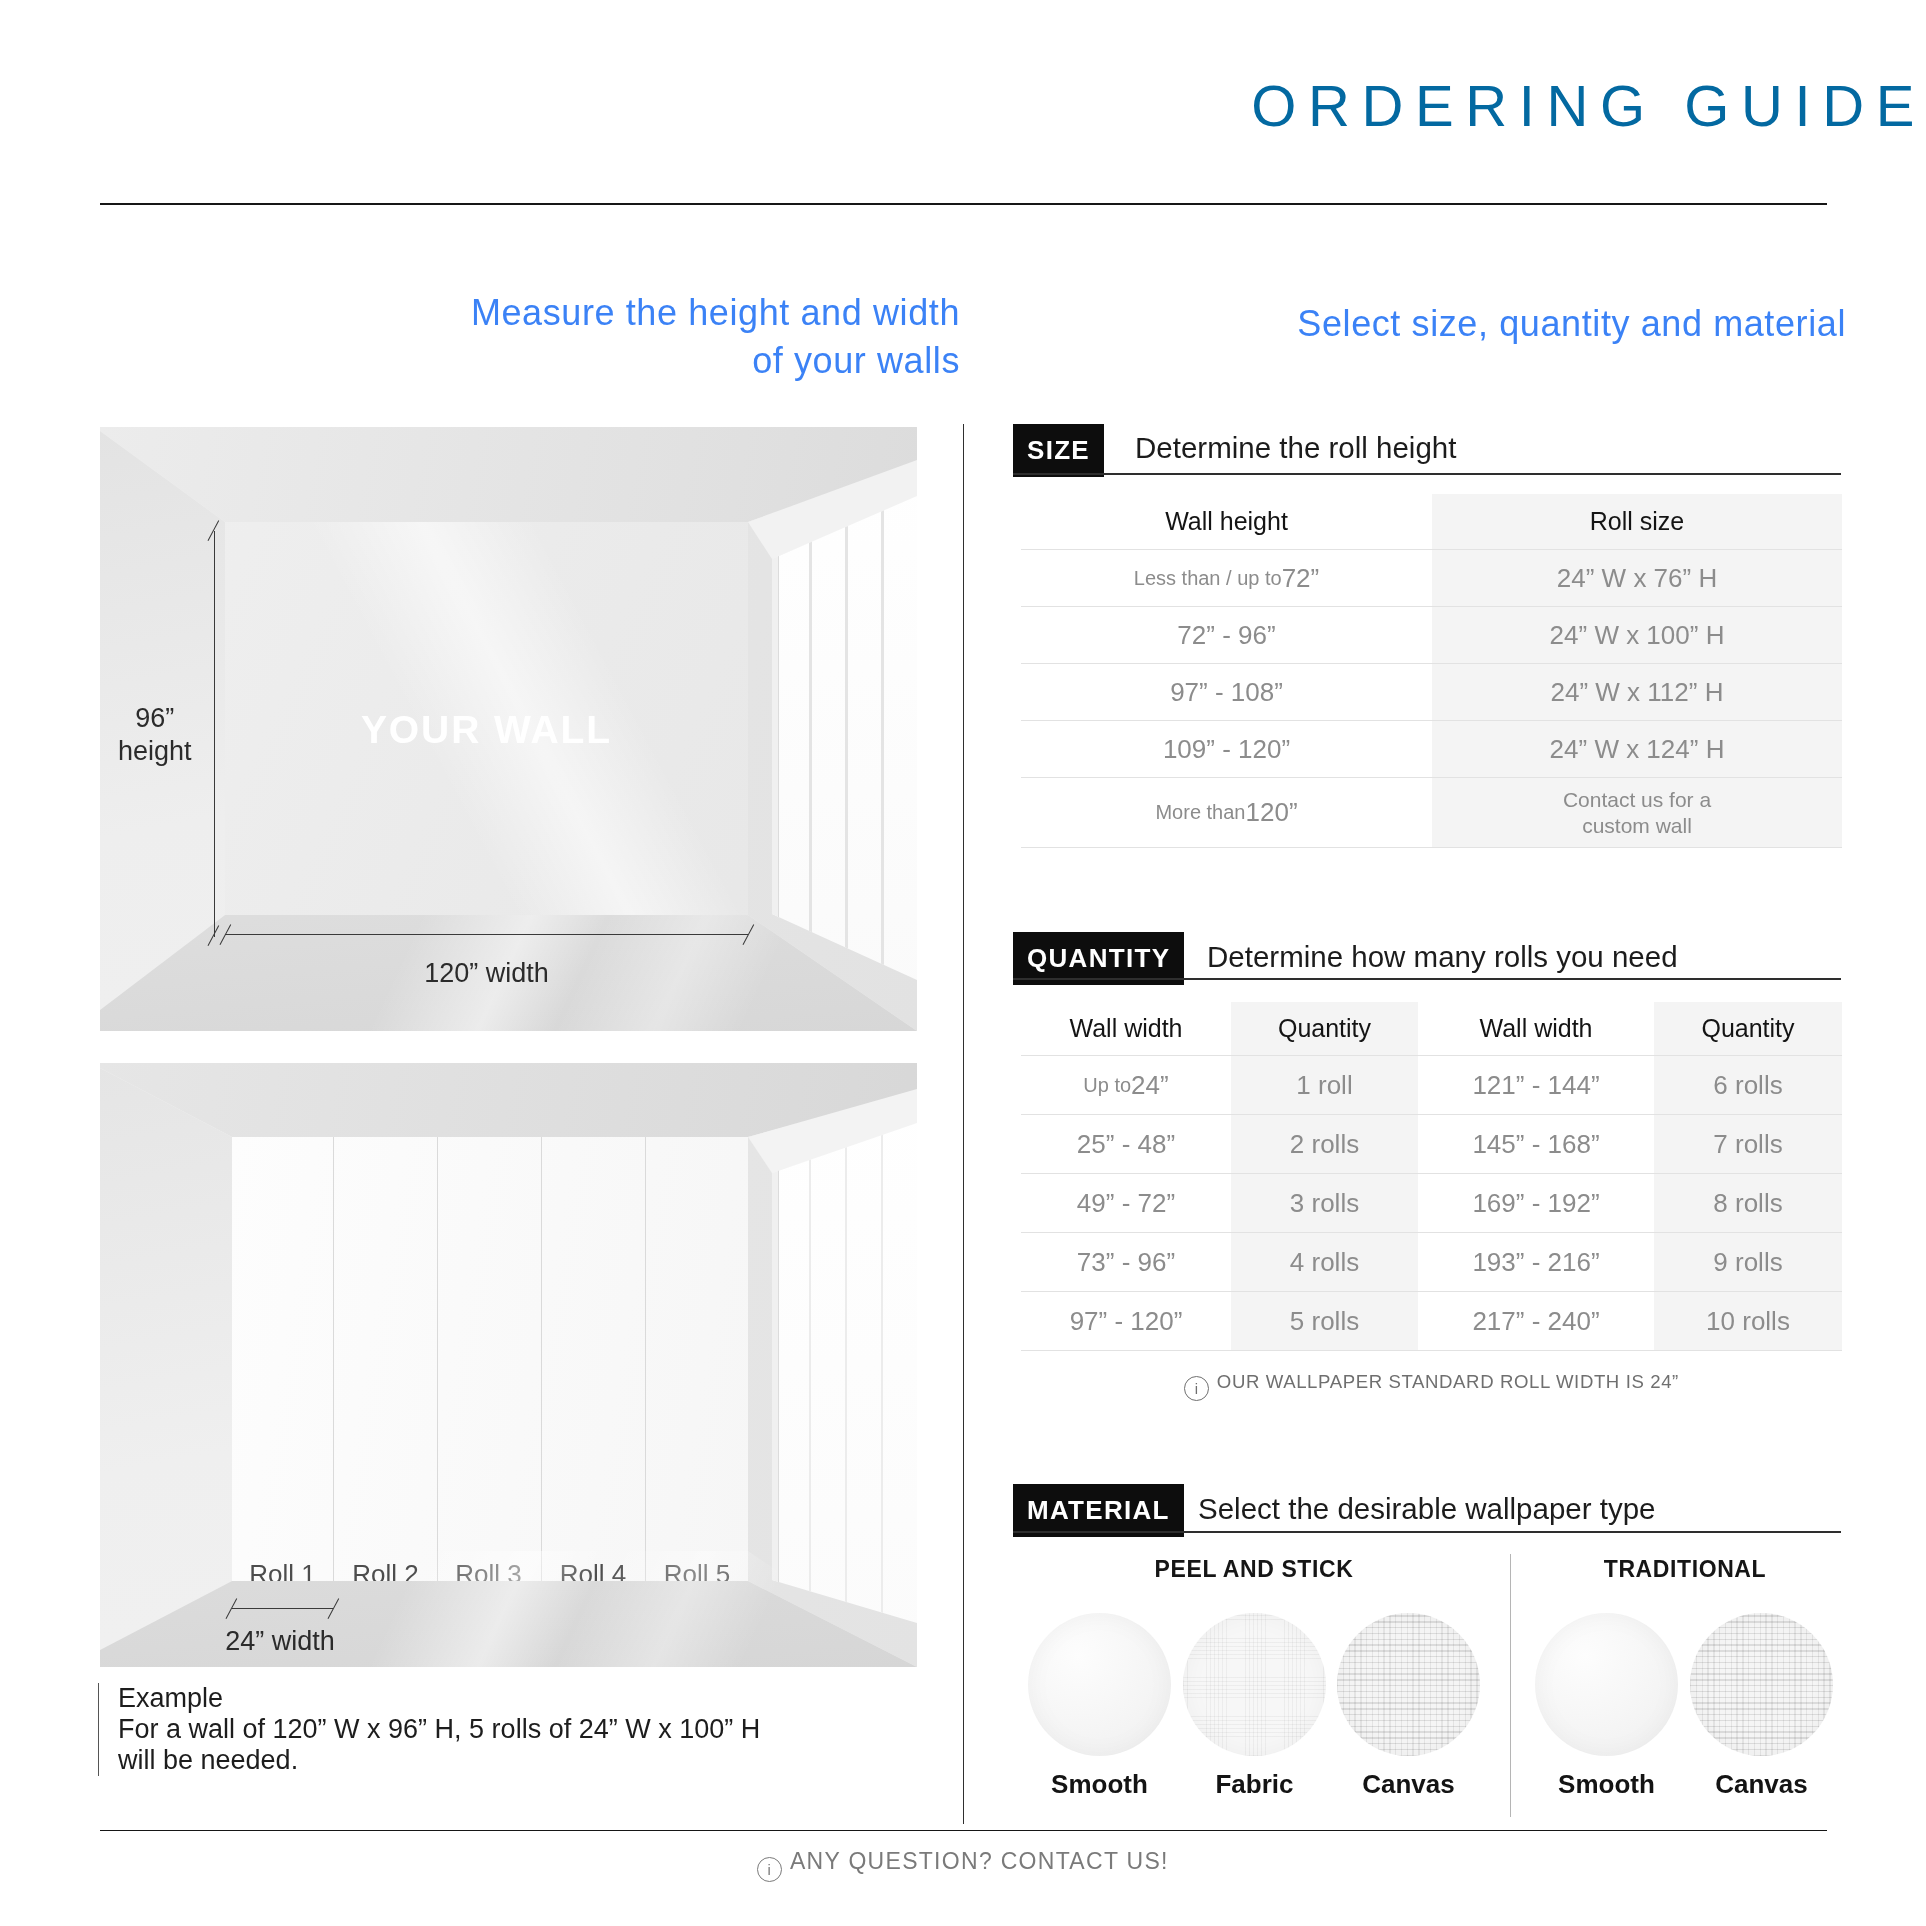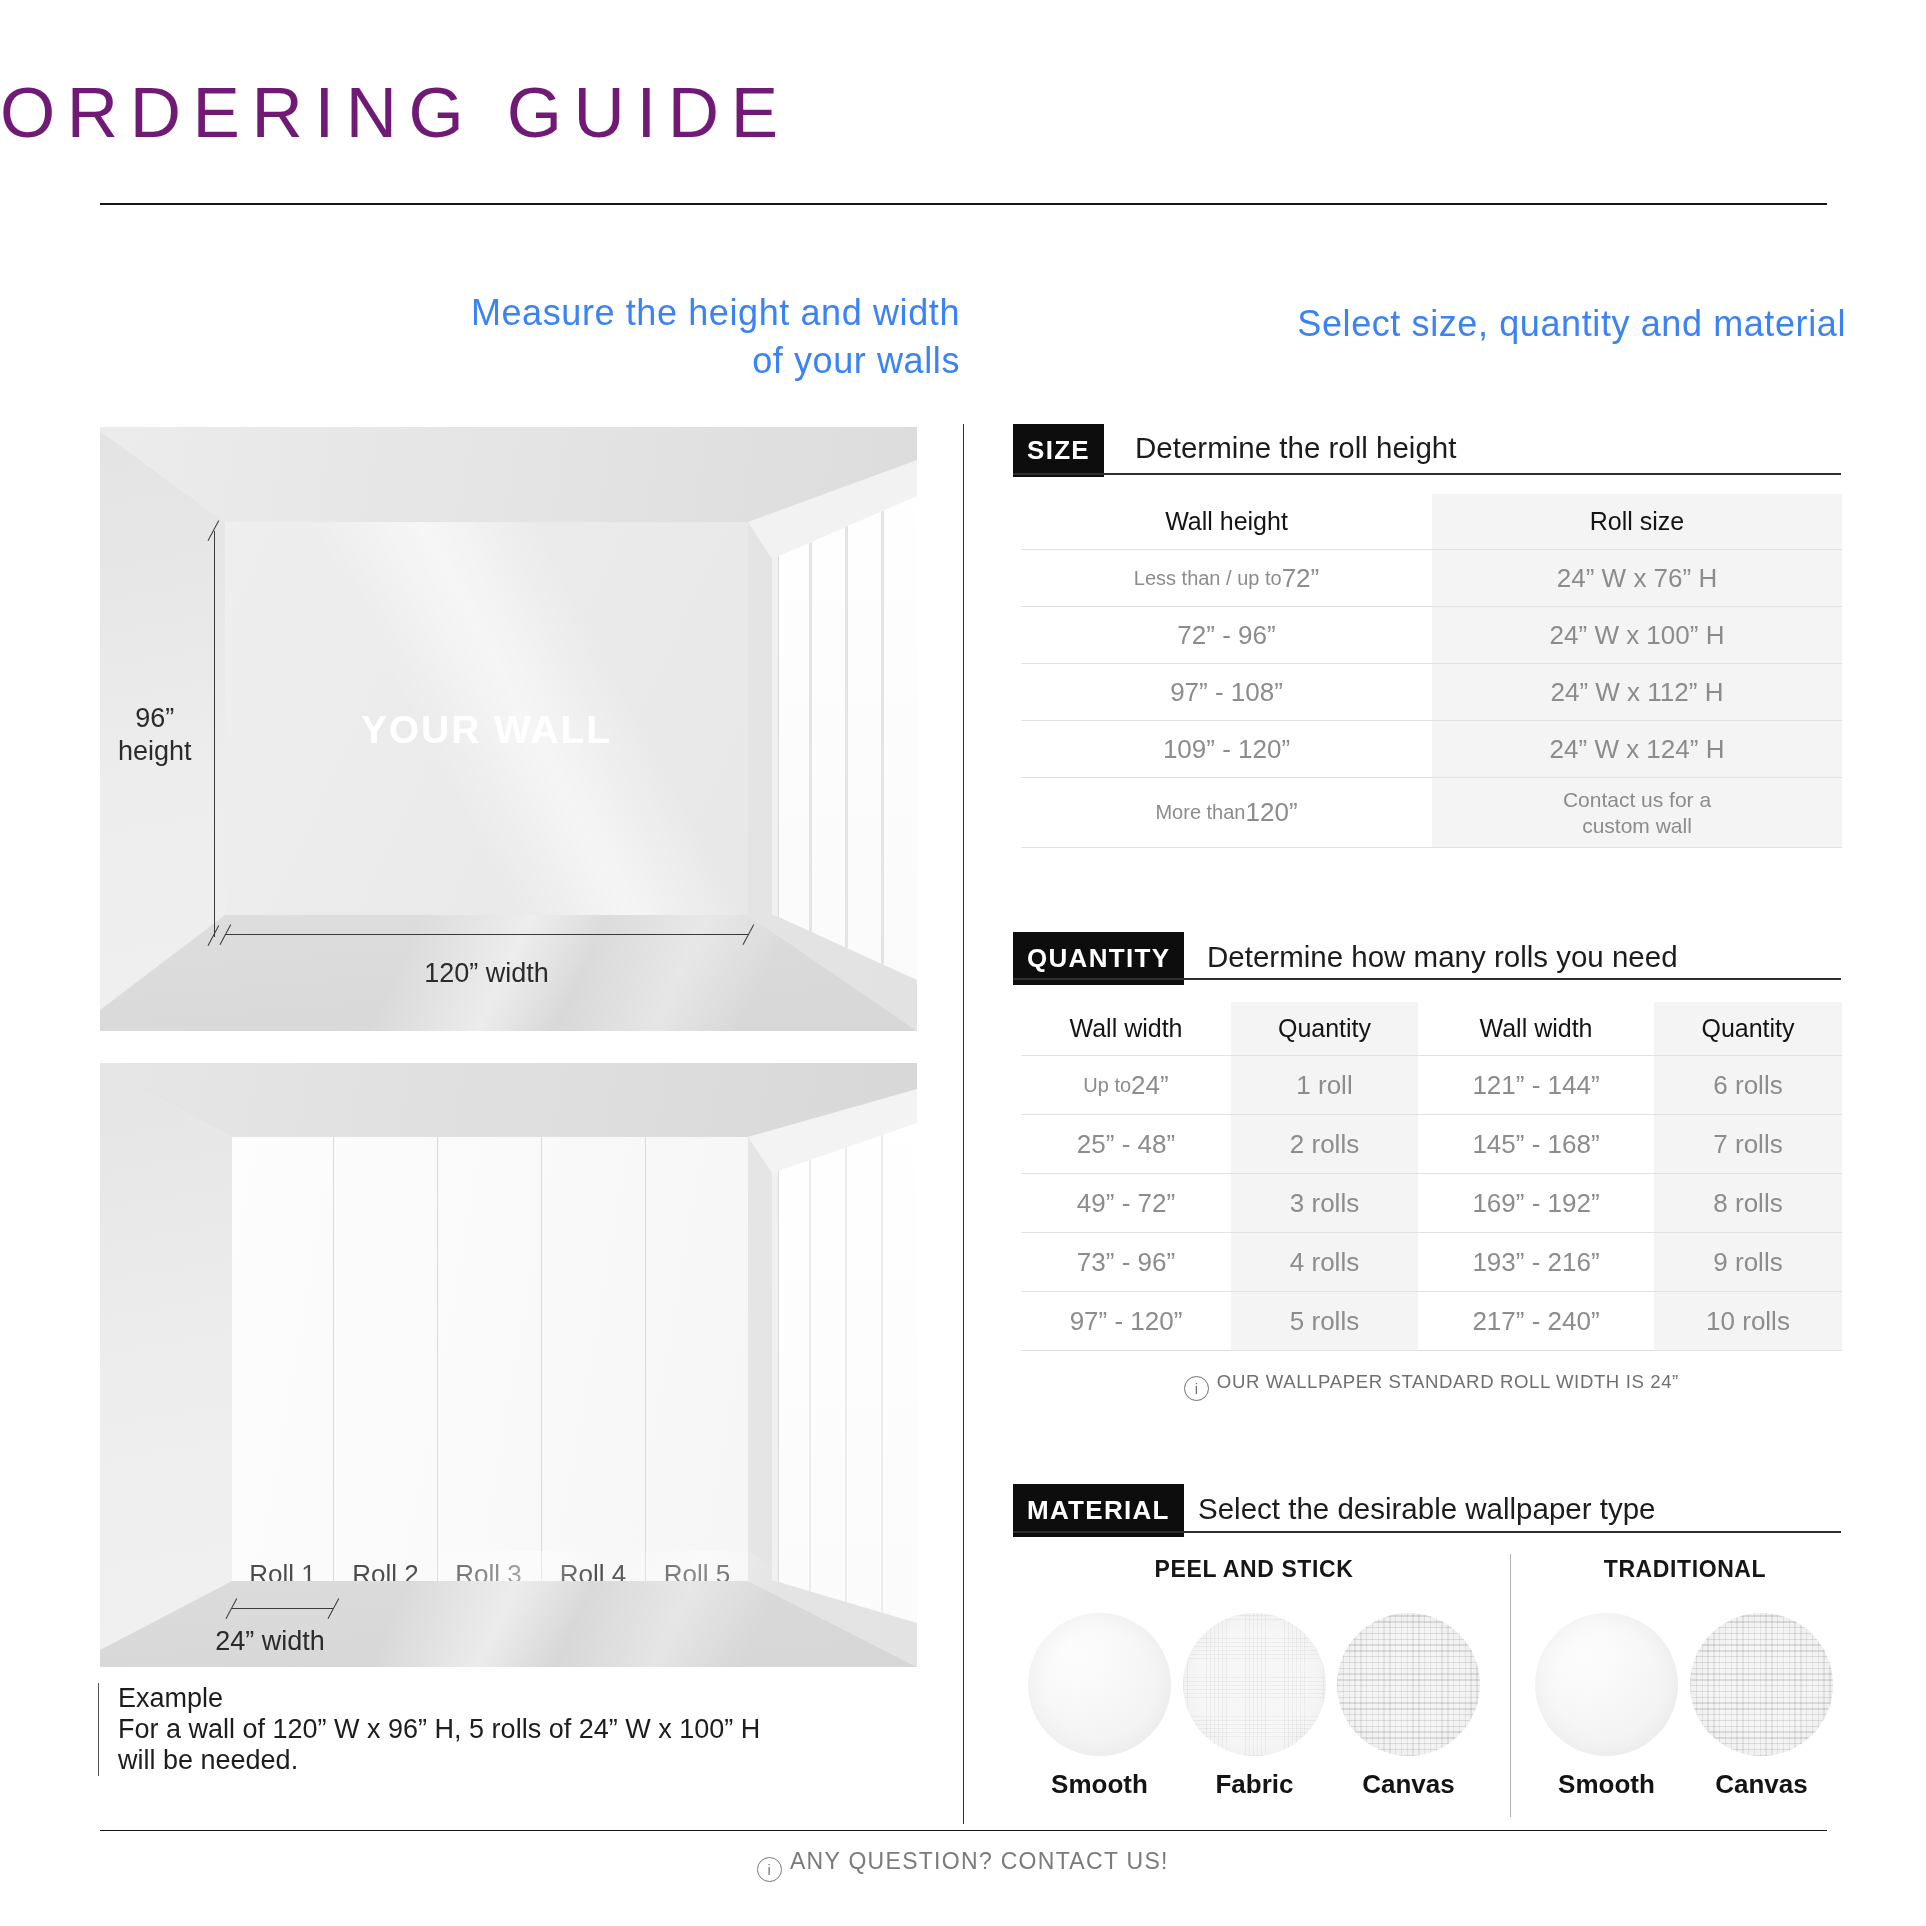--- a/index.html
+++ b/index.html
@@ -1,21 +1,21 @@
 <!DOCTYPE html>
 <html style="font-size:10.3px"><head>
 <meta charset="utf-8">
 <style>
   html,body{margin:0;padding:0;background:#fff;}
   #page{position:relative;width:1926px;height:1926px;background:#ffffff;overflow:hidden;
         font-family:"Liberation Sans",sans-serif;color:#1b1b1b;}
   .abs{position:absolute;}
   
-  .title{top:72px;left:0;width:1926px;text-align:left;font-size:71px;font-weight:400;
-         letter-spacing:11.6px;color:#701a75;}
+  .title{top:72px;left:0;width:1926px;text-align:right;font-size:58px;font-weight:400;
+         letter-spacing:11.6px;color:#0369a1;}
   .title-rule{top:203px;left:100px;width:1727px;height:1.9px;background:#161616;}
   .col-heading{font-size:36px;line-height:48px;text-align:right;color:#3b82f6;letter-spacing:0.6px;}
   #left-heading{top:289px;left:100px;width:860px;}
   #right-heading{top:300px;left:966px;width:880px;}
   
   .room{position:absolute;left:100px;width:817px;height:604px;background:#f4f4f4;}
   #room1{top:427px;} #room2{top:1063px;}
   .rpart{position:absolute;inset:0;}
   
   .r1-ceiling{background:linear-gradient(100deg,#ececec,#e0e0e0 70%,#dadada);
@@ -170,21 +170,21 @@
       <div class="paneframe"></div>
       <div class="mull" style="left:709px;width:1.9px;background:#ececec"></div>
       <div class="mull" style="left:745px;width:1.9px;background:#ececec"></div>
       <div class="mull" style="left:781px;width:1.9px;background:#ececec"></div>
     </div>
     <div class="rpart r2-floor"></div>
     <div class="rpart r1-floorlight"></div>
     <div class="dim" style="left:132px;top:545px;width:101px;height:1.3px"></div>
     <div class="tick" style="left:120px;top:545px"></div>
     <div class="tick" style="left:222px;top:545px"></div>
-    <div class="dim-label" style="left:80px;top:562px;width:180px">24” width</div>
+    <div class="dim-label" style="left:90px;top:562px;width:180px">24” width</div>
   </div>
 
   <div class="abs example">
     <div>Example</div>
     <div>For a wall of 120” W x 96” H, 5 rolls of 24” W x 100” H</div>
     <div>will be needed.</div>
   </div>
 
   <div class="abs col-divider"></div>
 

